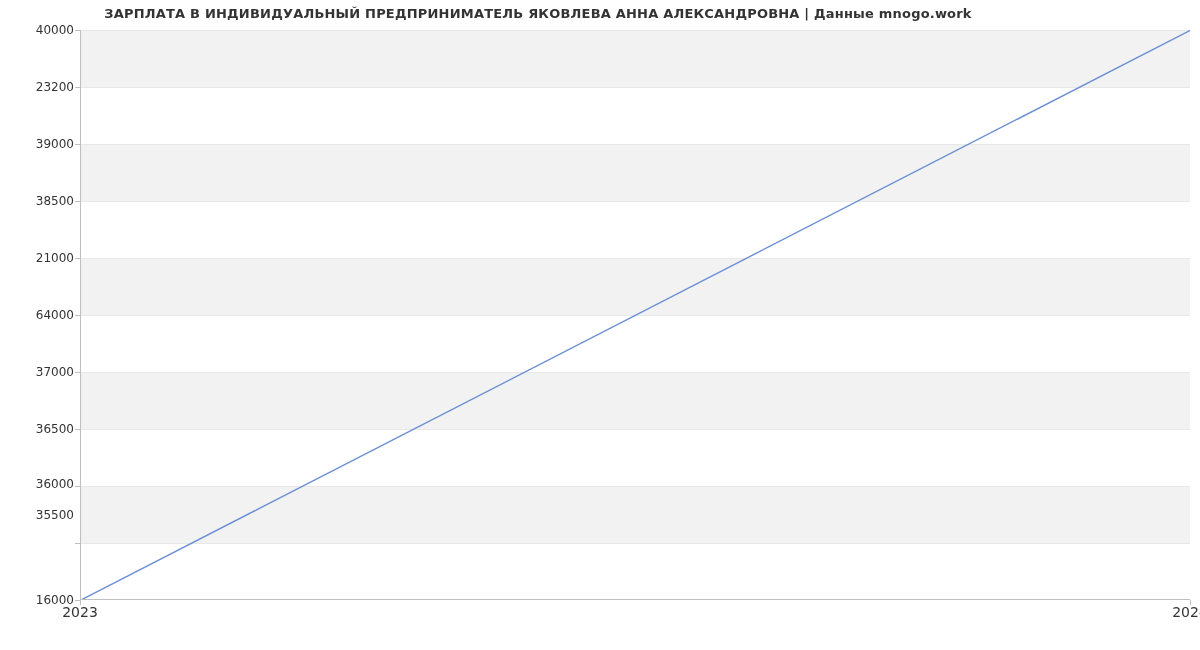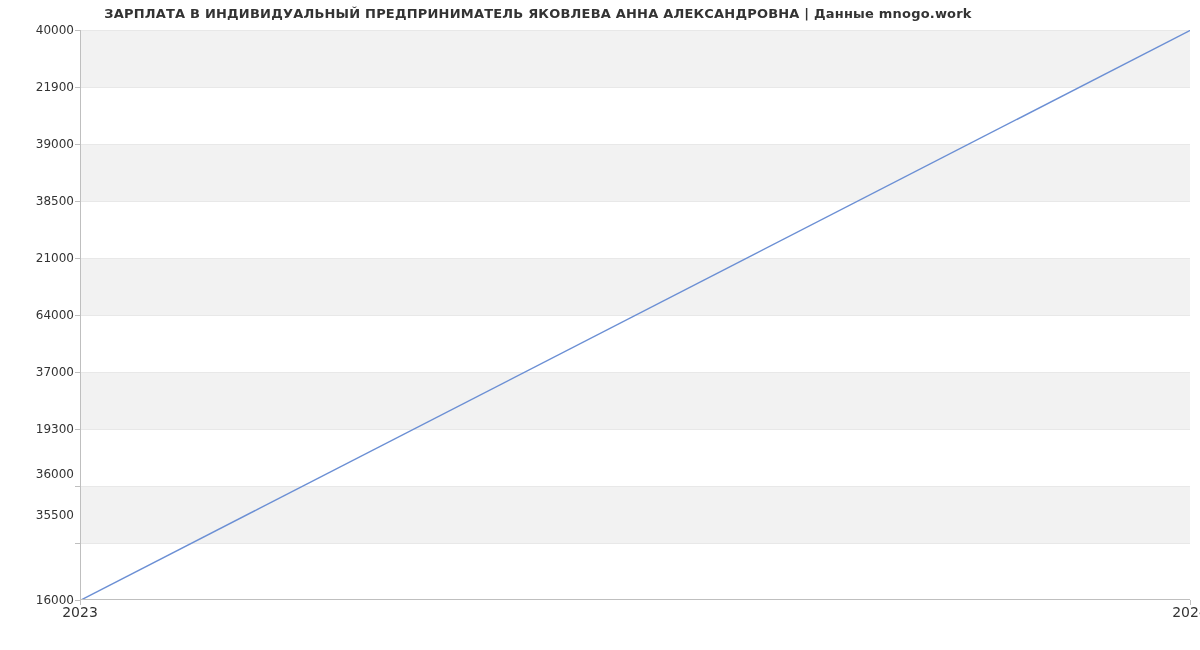--- a/index.html
+++ b/index.html
@@ -89,28 +89,28 @@
 </style>
 </head>
 <body>
 
 <div class="chart-wrap">
 
   <div class="title">ЗАРПЛАТА В ИНДИВИДУАЛЬНЫЙ ПРЕДПРИНИМАТЕЛЬ ЯКОВЛЕВА АННА АЛЕКСАНДРОВНА | Данные mnogo.work</div>
 
   <div class="y-tick" style="top:600px">16000</div>
   <div class="y-tick" style="top:515px">35500</div>
-  <div class="y-tick" style="top:474px">36000</div>
-  <div class="y-tick" style="top:429px">19300</div>
+  <div class="y-tick" style="top:484px">36000</div>
+  <div class="y-tick" style="top:429px">36500</div>
   <div class="y-tick" style="top:372px">37000</div>
   <div class="y-tick" style="top:315px">64000</div>
   <div class="y-tick" style="top:258px">21000</div>
   <div class="y-tick" style="top:201px">38500</div>
   <div class="y-tick" style="top:144px">39000</div>
-  <div class="y-tick" style="top:87px">21900</div>
+  <div class="y-tick" style="top:87px">23200</div>
   <div class="y-tick" style="top:30px">40000</div>
 
   <div class="tickmark-y" style="top:600px"></div>
   <div class="tickmark-y" style="top:543px"></div>
   <div class="tickmark-y" style="top:486px"></div>
   <div class="tickmark-y" style="top:429px"></div>
   <div class="tickmark-y" style="top:372px"></div>
   <div class="tickmark-y" style="top:315px"></div>
   <div class="tickmark-y" style="top:258px"></div>
   <div class="tickmark-y" style="top:201px"></div>

